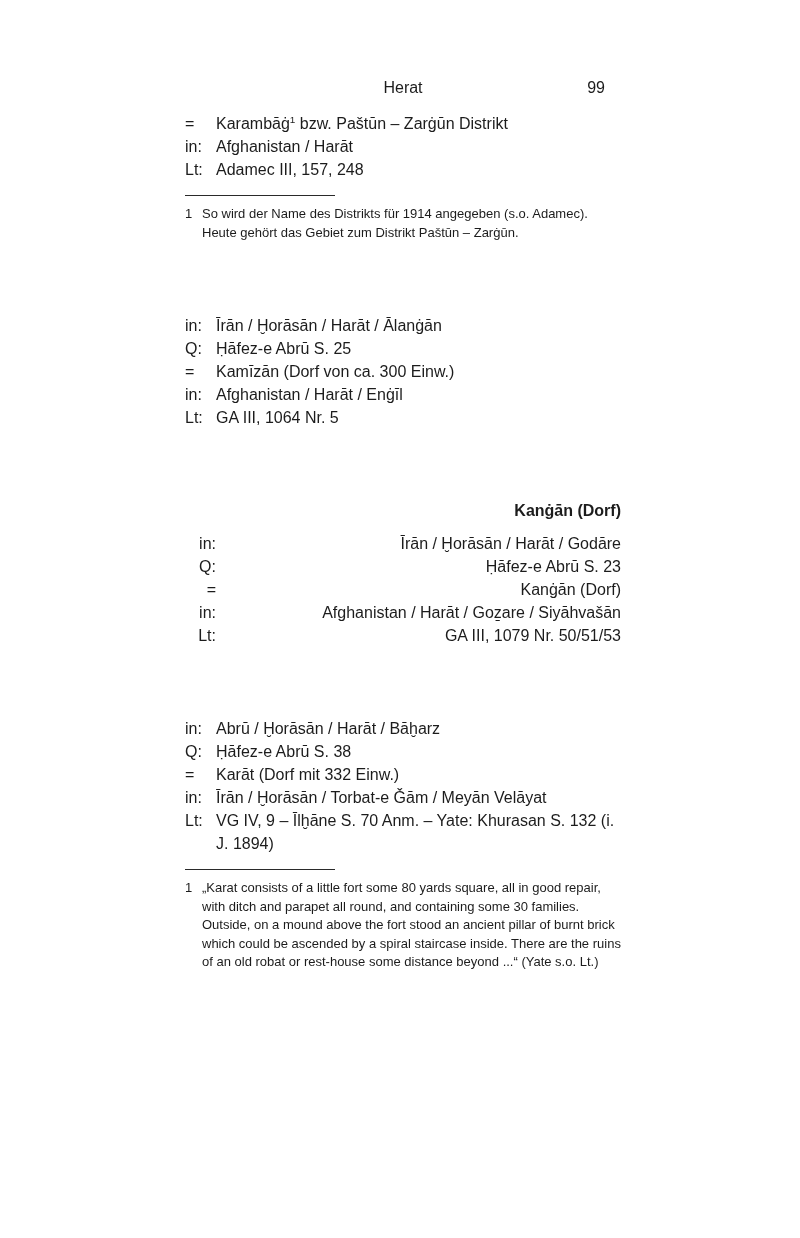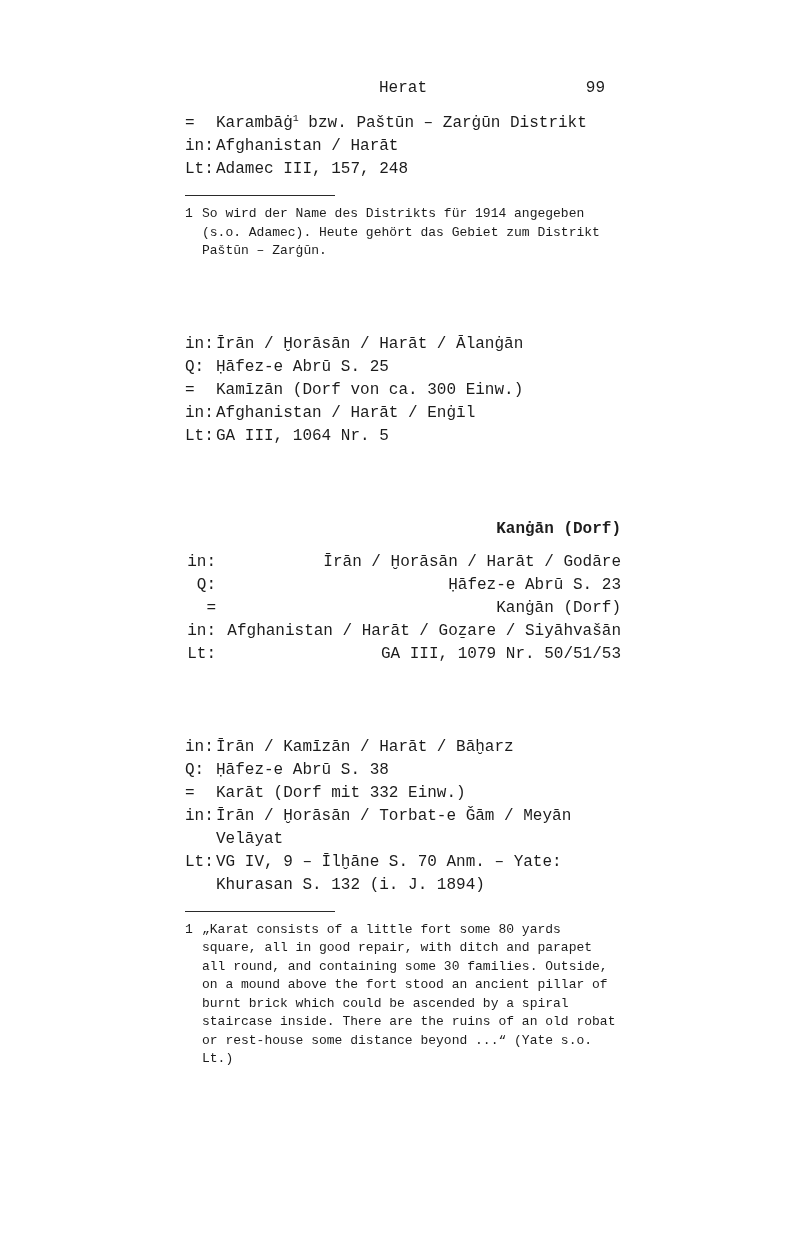--- a/index.html
+++ b/index.html
@@ -3,21 +3,21 @@
 <meta charset="utf-8">
 <style>
   html, body { margin: 0; padding: 0; background: #e8e8e8; }
   .page {
     position: relative;
     width: 800px;
     height: 1238px;
     margin: 0 auto;
     background: #ffffff;
     box-sizing: border-box;
-    font-family: Liberation Mono, monospace;
+    font-family: Liberation Sans, sans-serif;
     color: #1c1c1c;
     overflow: hidden;
   }
   .content {
     position: absolute;
     left: 185px;
     top: 78px;
     width: 436px;
   }
   .header {
@@ -136,21 +136,21 @@
       </div>
       <div class="line">
         <span class="label">Lt:</span>
         <span class="text">GA III, 1079 Nr. 50/51/53</span>
       </div>
     </div>
 
     <div class="entry" id="entry4">
       <div class="line">
         <span class="label">in:</span>
-        <span class="text">Īrān / Kamīzān / Harāt / Bāḫarz</span>
+        <span class="text">Abrū / Ḫorāsān / Harāt / Bāḫarz</span>
       </div>
       <div class="line">
         <span class="label">Q:</span>
         <span class="text">Ḥāfez-e Abrū S. 38</span>
       </div>
       <div class="line">
         <span class="label">=</span>
         <span class="text">Karāt (Dorf mit 332 Einw.)</span>
       </div>
       <div class="line">

